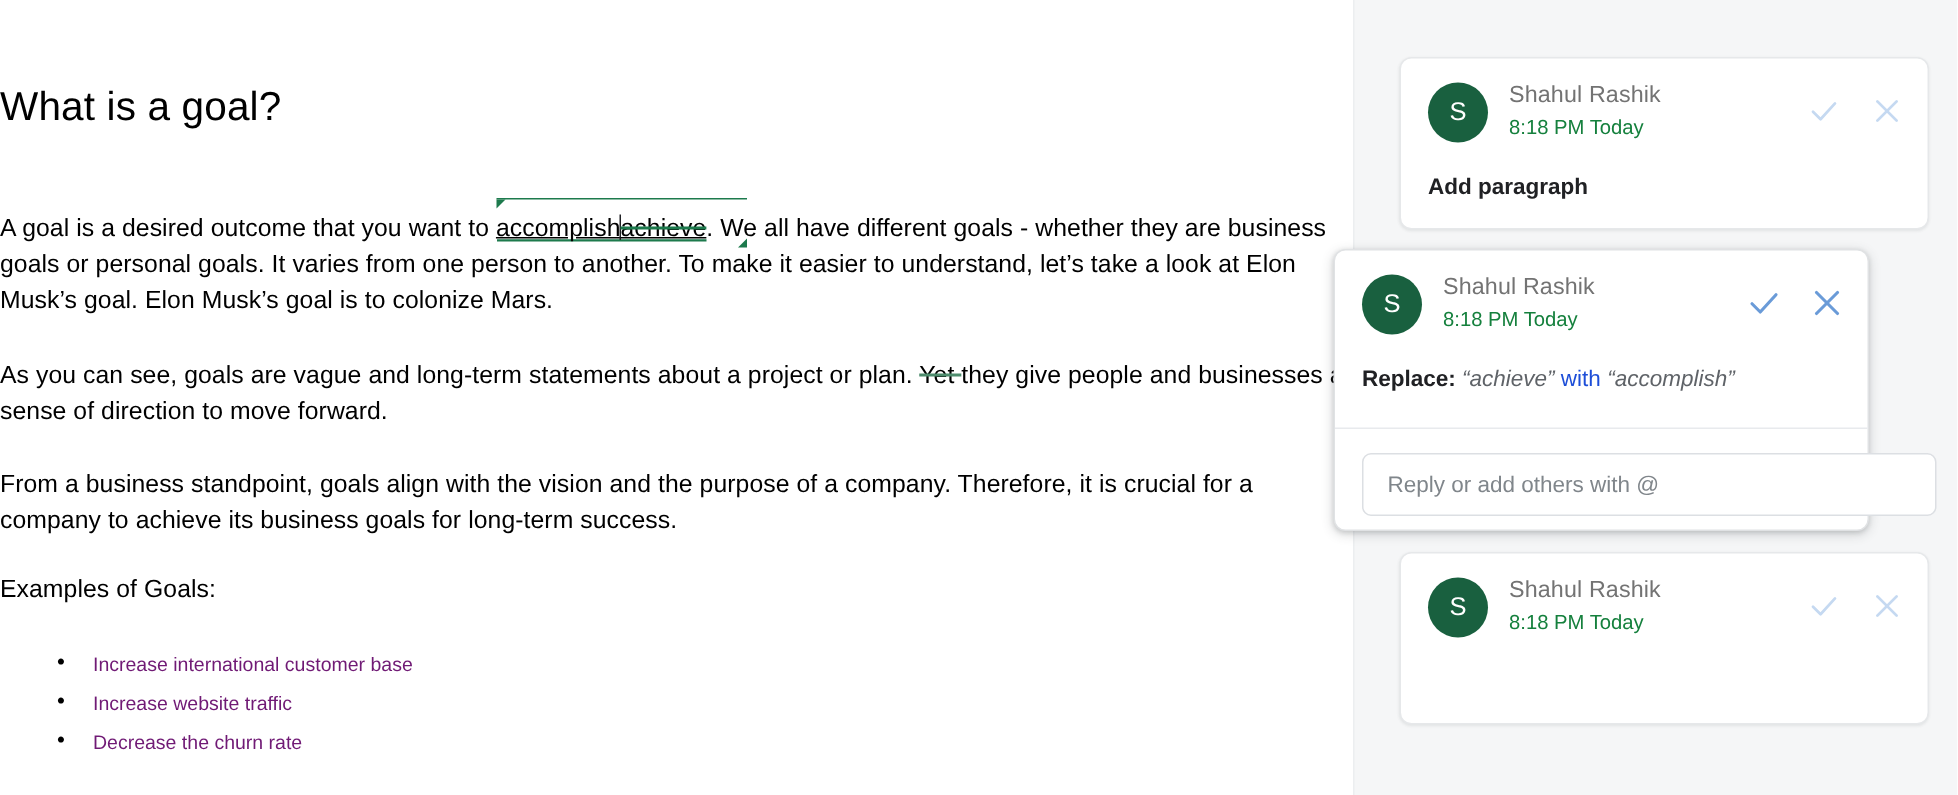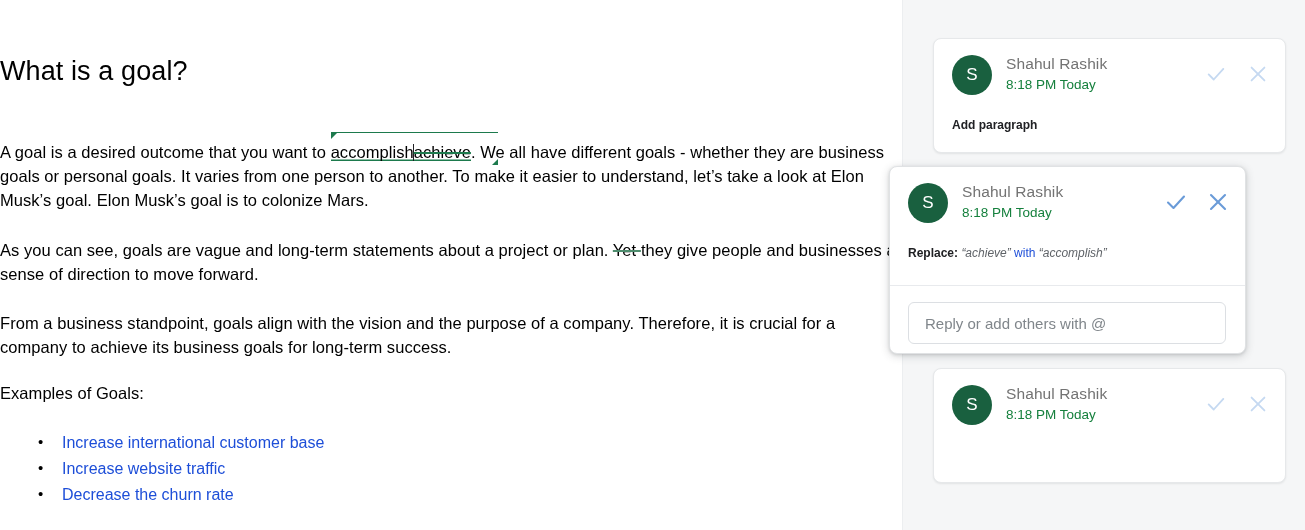--- a/index.html
+++ b/index.html
@@ -55,20 +55,21 @@
   #para-1 { padding-top: 53px; }
   #para-2 { padding-top: 25px; }
   #para-3 { padding-top: 25px; }
 
   
   .sugg-box {
     position: relative;
     display: inline;
     background: transparent;
     box-shadow: inset 0 -1.5px 0 0 #1d7a4d;
+    text-decoration: underline;
   }
   .sugg-frame {
     position: absolute;
     left: 0;
     top: -11px;
     width: 167px;
     height: 30px;
     border-top: 1.5px solid #1d7a4d;
     border-left: 0;
     border-right: 0;
@@ -116,23 +117,23 @@
   }
 
   #list-intro { padding-top: 22px; }
 
   #doc-list {
     margin: 0;
     padding: 24px 0 0 0;
     list-style: none;
   }
   #doc-list li {
-    font-size: 16px;
+    font-size: 13px;
     line-height: 26px;
-    color: #1d4ed8;
+    color: #701a75;
     position: relative;
     padding-left: 62px;
   }
   #doc-list li::before {
     content: "\2022";
     position: absolute;
     left: 38px;
     top: -1px;
     font-size: 15px;
     color: #000000;
@@ -236,21 +237,21 @@
     background: transparent;
     border: 0;
     padding: 0;
   }
   .icon-btn svg { display: block; }
   .card.inactive .icon-btn svg { stroke: #c5d9f1; }
   .card.active .icon-btn svg { stroke: #6a9bd8; }
 
   .card-body {
     padding: 12px 18px 0 18px;
-    font-size: 12px;
+    font-size: 15px;
     line-height: 20px;
     color: #202124;
   }
   .card-body .lbl { font-weight: 700; }
   .card-body .quo {
     font-style: italic;
     color: #5f6368;
   }
   .card-body .conj { color: #1d4ed8; }
 
@@ -260,21 +261,21 @@
     right: 0;
     top: 118px;
     height: 1px;
     background: #e8eaed;
   }
 
   .reply-box {
     position: absolute;
     left: 18px;
     top: 135px;
-    width: 318px;
+    width: 383px;
     height: 42px;
     border: 1px solid #dcdfe3;
     border-radius: 6px;
     background: #ffffff;
     box-sizing: border-box;
     display: flex;
     align-items: center;
     padding: 0 14px;
   }
   .reply-box input {

